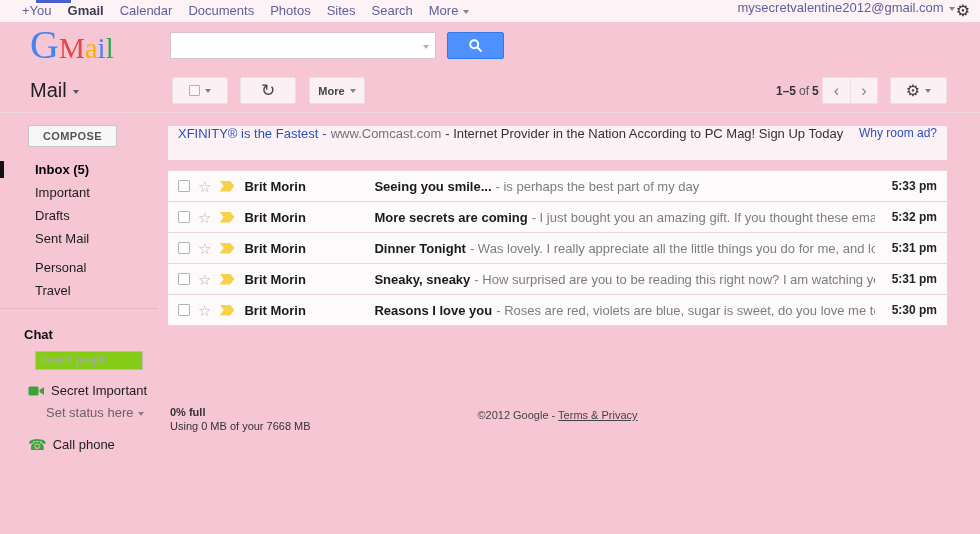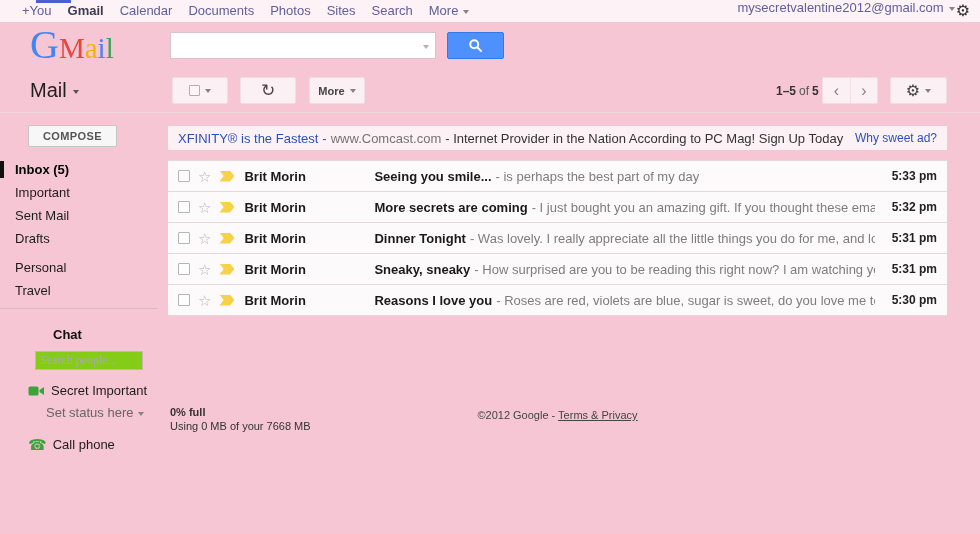--- a/index.html
+++ b/index.html
@@ -58,37 +58,37 @@
   .nav-btn.prev { border-radius:2px 0 0 2px; border-right:none; }
   .nav-btn.next { border-radius:0 2px 2px 0; }
   .btn-gear { left:890px; width:57px; font-size:16px; color:#444; }
 
   
   .sidebar { position:absolute; left:0; top:113px; width:168px; bottom:0; font-size:13px; }
   .compose { position:absolute; left:28px; top:12px; width:89px; height:22px; background:#f7f7f7;
     border:1px solid #c5c5c5; border-radius:2px; font-size:11px; font-weight:bold; color:#555;
     display:flex; align-items:center; justify-content:center; letter-spacing:0.4px; cursor:pointer; }
   .nav-list { position:absolute; top:45px; left:0; width:158px; border-bottom:1px solid #d9bac5; padding-bottom:6px; }
-  .nav-item { position:relative; padding-left:15px; line-height:23px; color:#1c1c1c; cursor:pointer; white-space:nowrap; }
+  .nav-item { position:relative; padding-left:35px; line-height:23px; color:#1c1c1c; cursor:pointer; white-space:nowrap; }
   .nav-item.active { font-weight:bold; color:#000; }
   .inbox-indicator { position:absolute; left:0; top:3px; width:4px; height:17px; background:#111; }
   .nav-item.gap { margin-top:6px; }
   .chat { position:absolute; top:214px; left:0; width:168px; }
-  .chat-heading { padding-left:53px; font-weight:bold; color:#111; }
+  .chat-heading { padding-left:24px; font-weight:bold; color:#111; }
   .chat-search { margin:9px 0 0 35px; width:108px; height:19px; border:1px solid #c9b3bc; background:#84cc16;
     font-size:12px; padding:0 4px; outline:none; color:#333; font-family:Liberation Serif, serif; }
   .chat-search::placeholder { color:#aaa; }
   .contact-row { margin:13px 0 0 28px; display:flex; align-items:center; gap:6px; color:#1c1c1c; cursor:pointer; }
   .status-row { margin:7px 0 0 46px; color:#666; cursor:pointer; }
   .call-row { margin:17px 0 0 28px; display:flex; align-items:center; gap:6px; color:#1c1c1c; cursor:pointer; }
   .phone-ic { color:#3aa33a; font-size:15px; line-height:1; }
 
   
   .main { position:absolute; left:168px; top:113px; right:33px; bottom:0; }
-  .ad-bar { margin-top:13px; height:24px; background:#fcf1f5; display:flex; align-items:center;
+  .ad-bar { margin-top:13px; height:34px; background:#fcf1f5; display:flex; align-items:flex-start;
     padding:0 10px; font-size:13px; white-space:nowrap; overflow:hidden; }
   .ad-title { color:#2a51bb; cursor:pointer; }
   .ad-sep { color:#2a51bb; padding:0 4px; }
   .ad-url { color:#737373; cursor:pointer; }
   .ad-desc { color:#333; padding-left:4px; }
   .why-ad { margin-left:auto; color:#2a51bb; font-size:12px; cursor:pointer; padding-left:10px; }
   .list { margin-top:10px; border-top:1px solid #e9d6dc; }
   .row { height:31px; background:#fdfafb; border-bottom:1px solid #e9d6dc; display:flex; align-items:center;
     padding:0 10px; font-size:13px; cursor:pointer; }
   .cb { width:12px; height:12px; border:1px solid #b5b5b5; background:#fdfdfd; border-radius:1px; flex:none; cursor:pointer; }
@@ -174,22 +174,22 @@
       <span>⚙</span>
       <i class="caret"></i>
     </div>
 </div>
 
 <div class="sidebar">
   <div class="compose">COMPOSE</div>
   <div class="nav-list">
     <div class="nav-item active"><span class="inbox-indicator"></span><span>Inbox (5)</span></div>
     <div class="nav-item">Important</div>
+    <div class="nav-item">Drafts</div>
     <div class="nav-item">Sent Mail</div>
-    <div class="nav-item">Drafts</div>
     <div class="nav-item gap">Personal</div>
     <div class="nav-item">Travel</div>
   </div>
 
   <div class="chat">
     <div class="chat-heading">Chat</div>
     <input class="chat-search" type="text" placeholder="Search people..." style="">
     <div class="contact-row">
       <svg width="17" height="12" viewBox="0 0 17 12">
         <rect x="0.5" y="1.5" width="10" height="9" rx="1.5" fill="#3aa33a"></rect>
@@ -204,21 +204,21 @@
     </div>
   </div>
 </div>
 
 <div class="main">
   <div class="ad-bar">
     <span class="ad-title">XFINITY® is the Fastest</span>
     <span class="ad-sep">-</span>
     <span class="ad-url">www.Comcast.com</span>
     <span class="ad-desc">- Internet Provider in the Nation According to PC Mag! Sign Up Today</span>
-    <span class="why-ad">Why sweet ad?</span>
+    <span class="why-ad">Why room ad?</span>
   </div>
 
   <div class="list">
     <div class="row">
       <span class="cb"></span>
       <span class="star">☆</span>
       <span class="imp"></span>
       <span class="sender">Brit Morin</span>
       <span class="subjline"><span class="subject">Seeing you smile...</span><span class="snippet">- is perhaps the best part of my day</span></span>
       <span class="time">5:33 pm</span>

